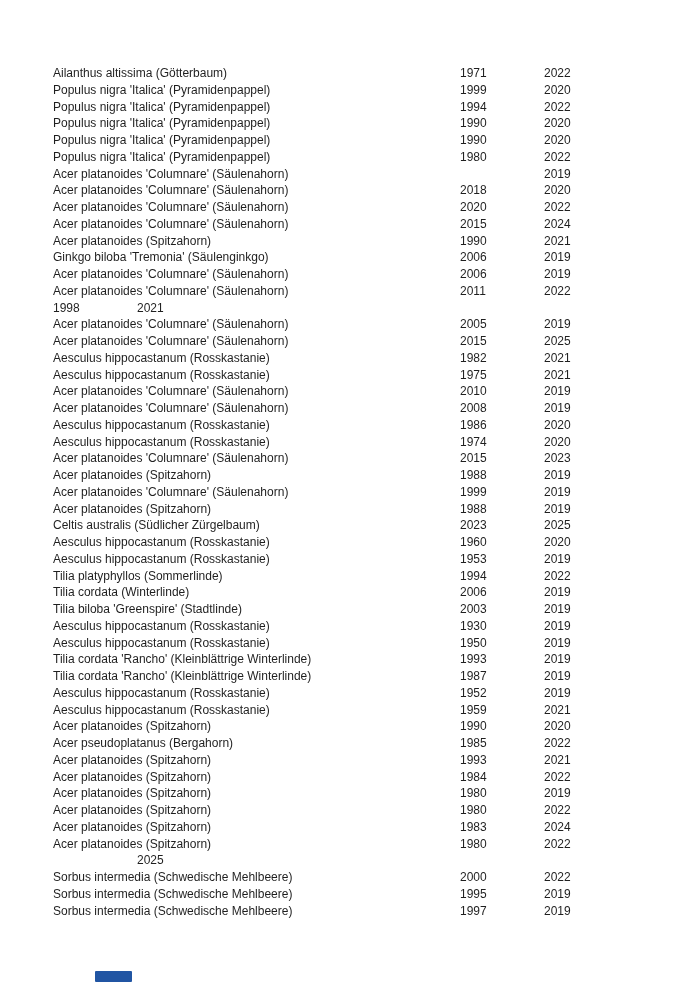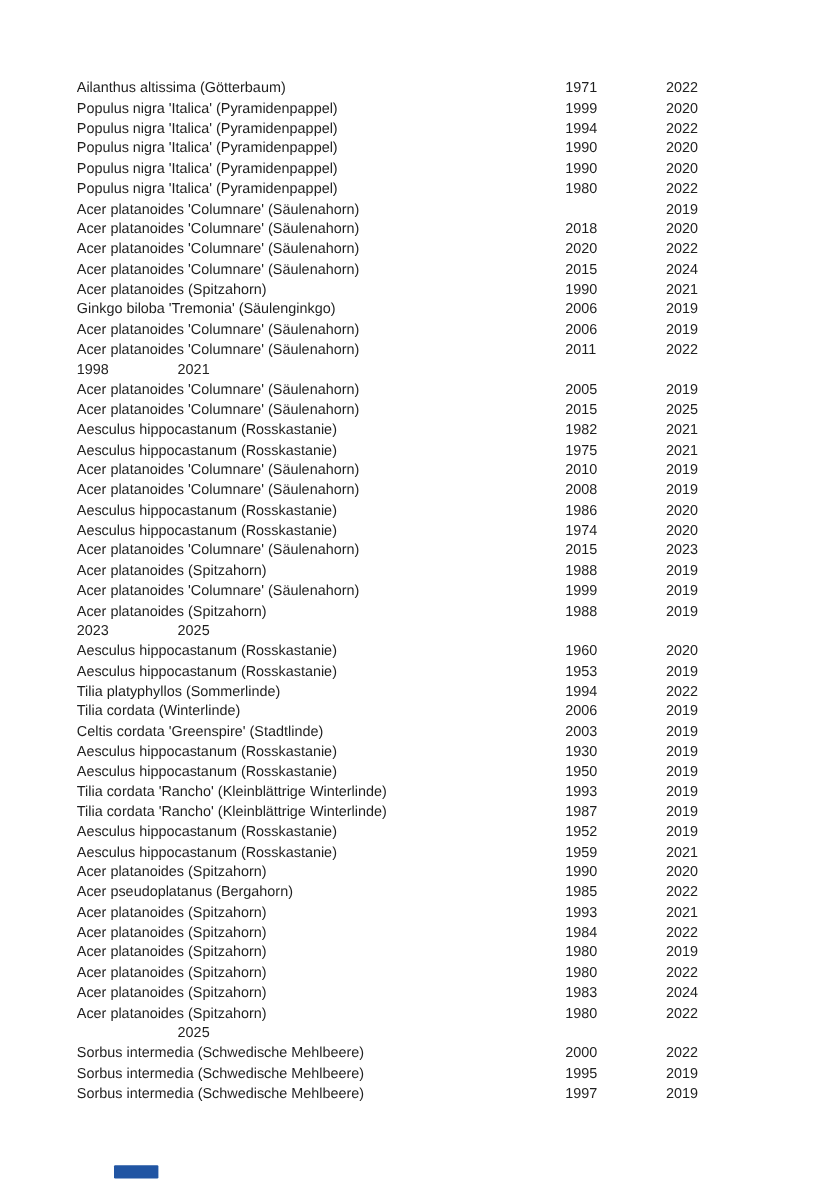--- a/index.html
+++ b/index.html
@@ -13,21 +13,21 @@
     height: 990px;
     background: #ffffff;
     font-family: "Liberation Sans", "DejaVu Sans", sans-serif;
     font-size: 12px;
     color: #1f1f1f;
     overflow: hidden;
   }
   .tree-table {
     position: absolute;
     top: 65px;
-    left: 64px;
+    left: 53px;
     width: 580px;
   }
   .tree-row {
     display: flex;
     height: 16.75px;
     line-height: 16.75px;
     align-items: center;
     white-space: nowrap;
   }
   .cell-name {
@@ -211,20 +211,21 @@
     <span class="cell-year2">2019</span>
   </div>
 
   <div class="tree-row">
     <span class="cell-name">Acer platanoides (Spitzahorn)</span>
     <span class="cell-year1">1988</span>
     <span class="cell-year2">2019</span>
   </div>
 
   <div class="tree-row">
+    <span class="cell-name">Celtis australis (Südlicher Zürgelbaum)</span>
     <span class="cell-year1">2023</span>
     <span class="cell-year2">2025</span>
   </div>
 
   <div class="tree-row">
     <span class="cell-name">Aesculus hippocastanum (Rosskastanie)</span>
     <span class="cell-year1">1960</span>
     <span class="cell-year2">2020</span>
   </div>
 
@@ -240,21 +241,21 @@
     <span class="cell-year2">2022</span>
   </div>
 
   <div class="tree-row">
     <span class="cell-name">Tilia cordata (Winterlinde)</span>
     <span class="cell-year1">2006</span>
     <span class="cell-year2">2019</span>
   </div>
 
   <div class="tree-row">
-    <span class="cell-name">Celtis cordata 'Greenspire' (Stadtlinde)</span>
+    <span class="cell-name">Tilia biloba 'Greenspire' (Stadtlinde)</span>
     <span class="cell-year1">2003</span>
     <span class="cell-year2">2019</span>
   </div>
 
   <div class="tree-row">
     <span class="cell-name">Aesculus hippocastanum (Rosskastanie)</span>
     <span class="cell-year1">1930</span>
     <span class="cell-year2">2019</span>
   </div>
 

